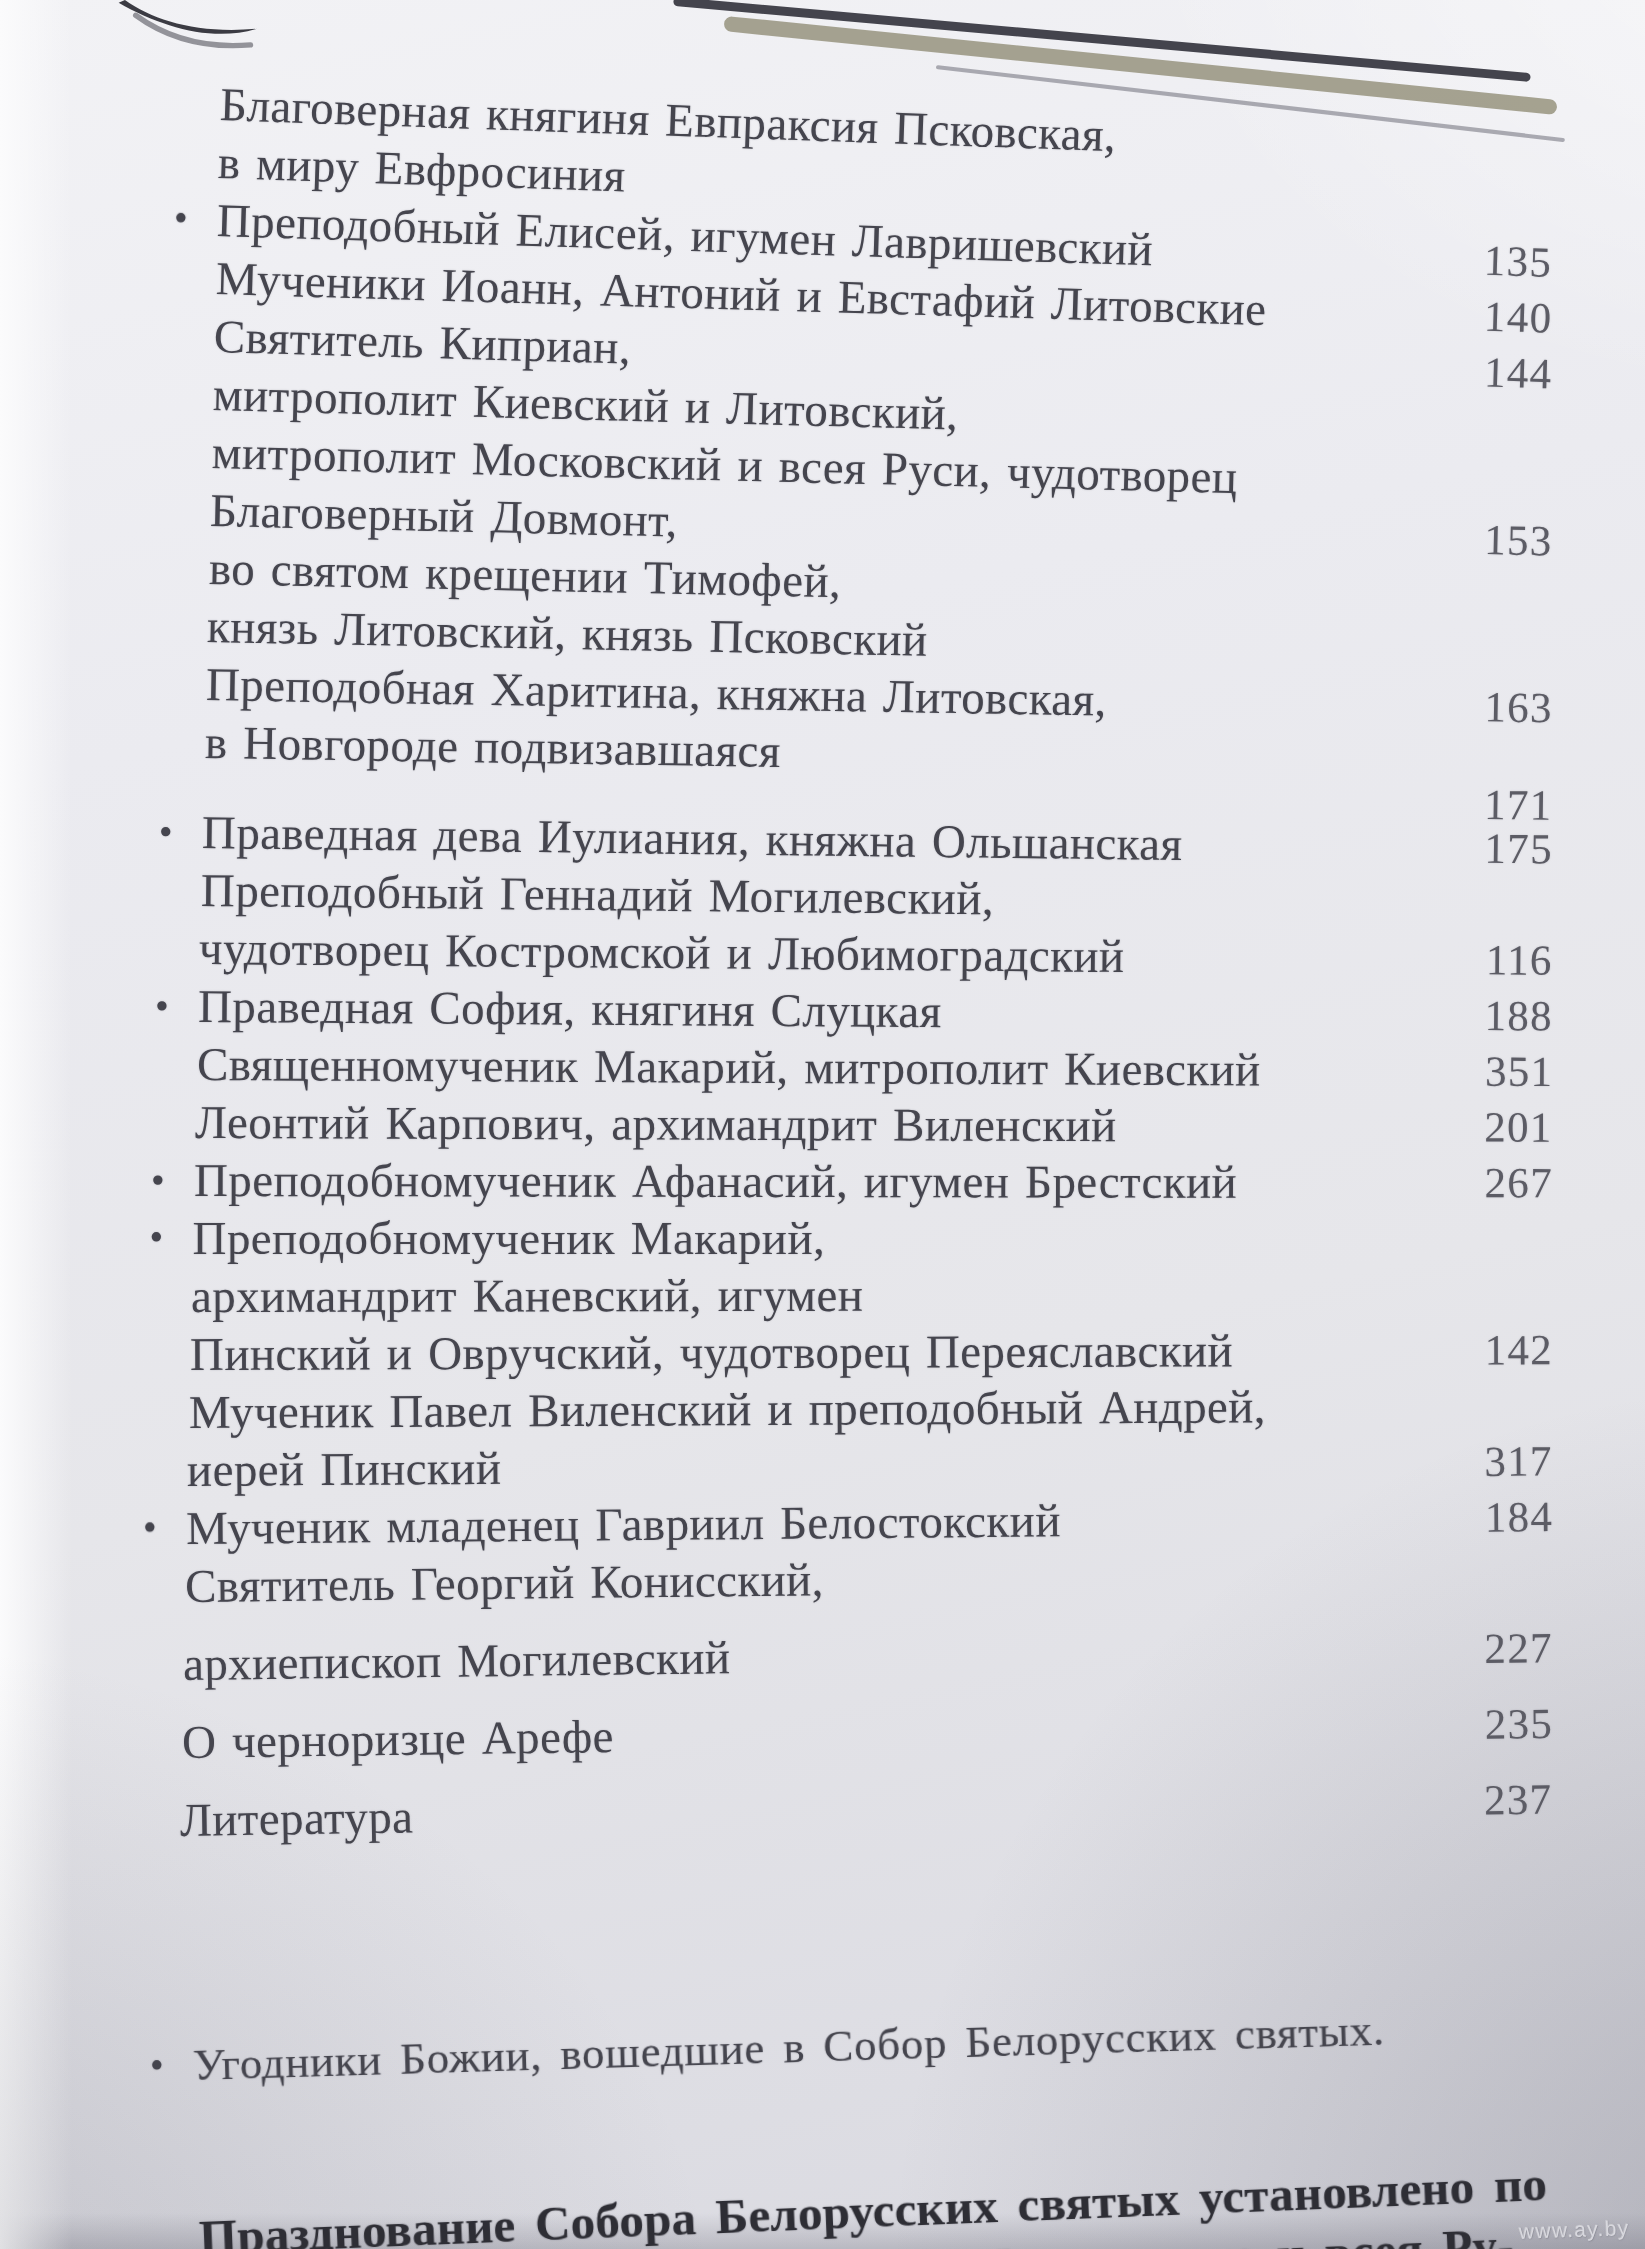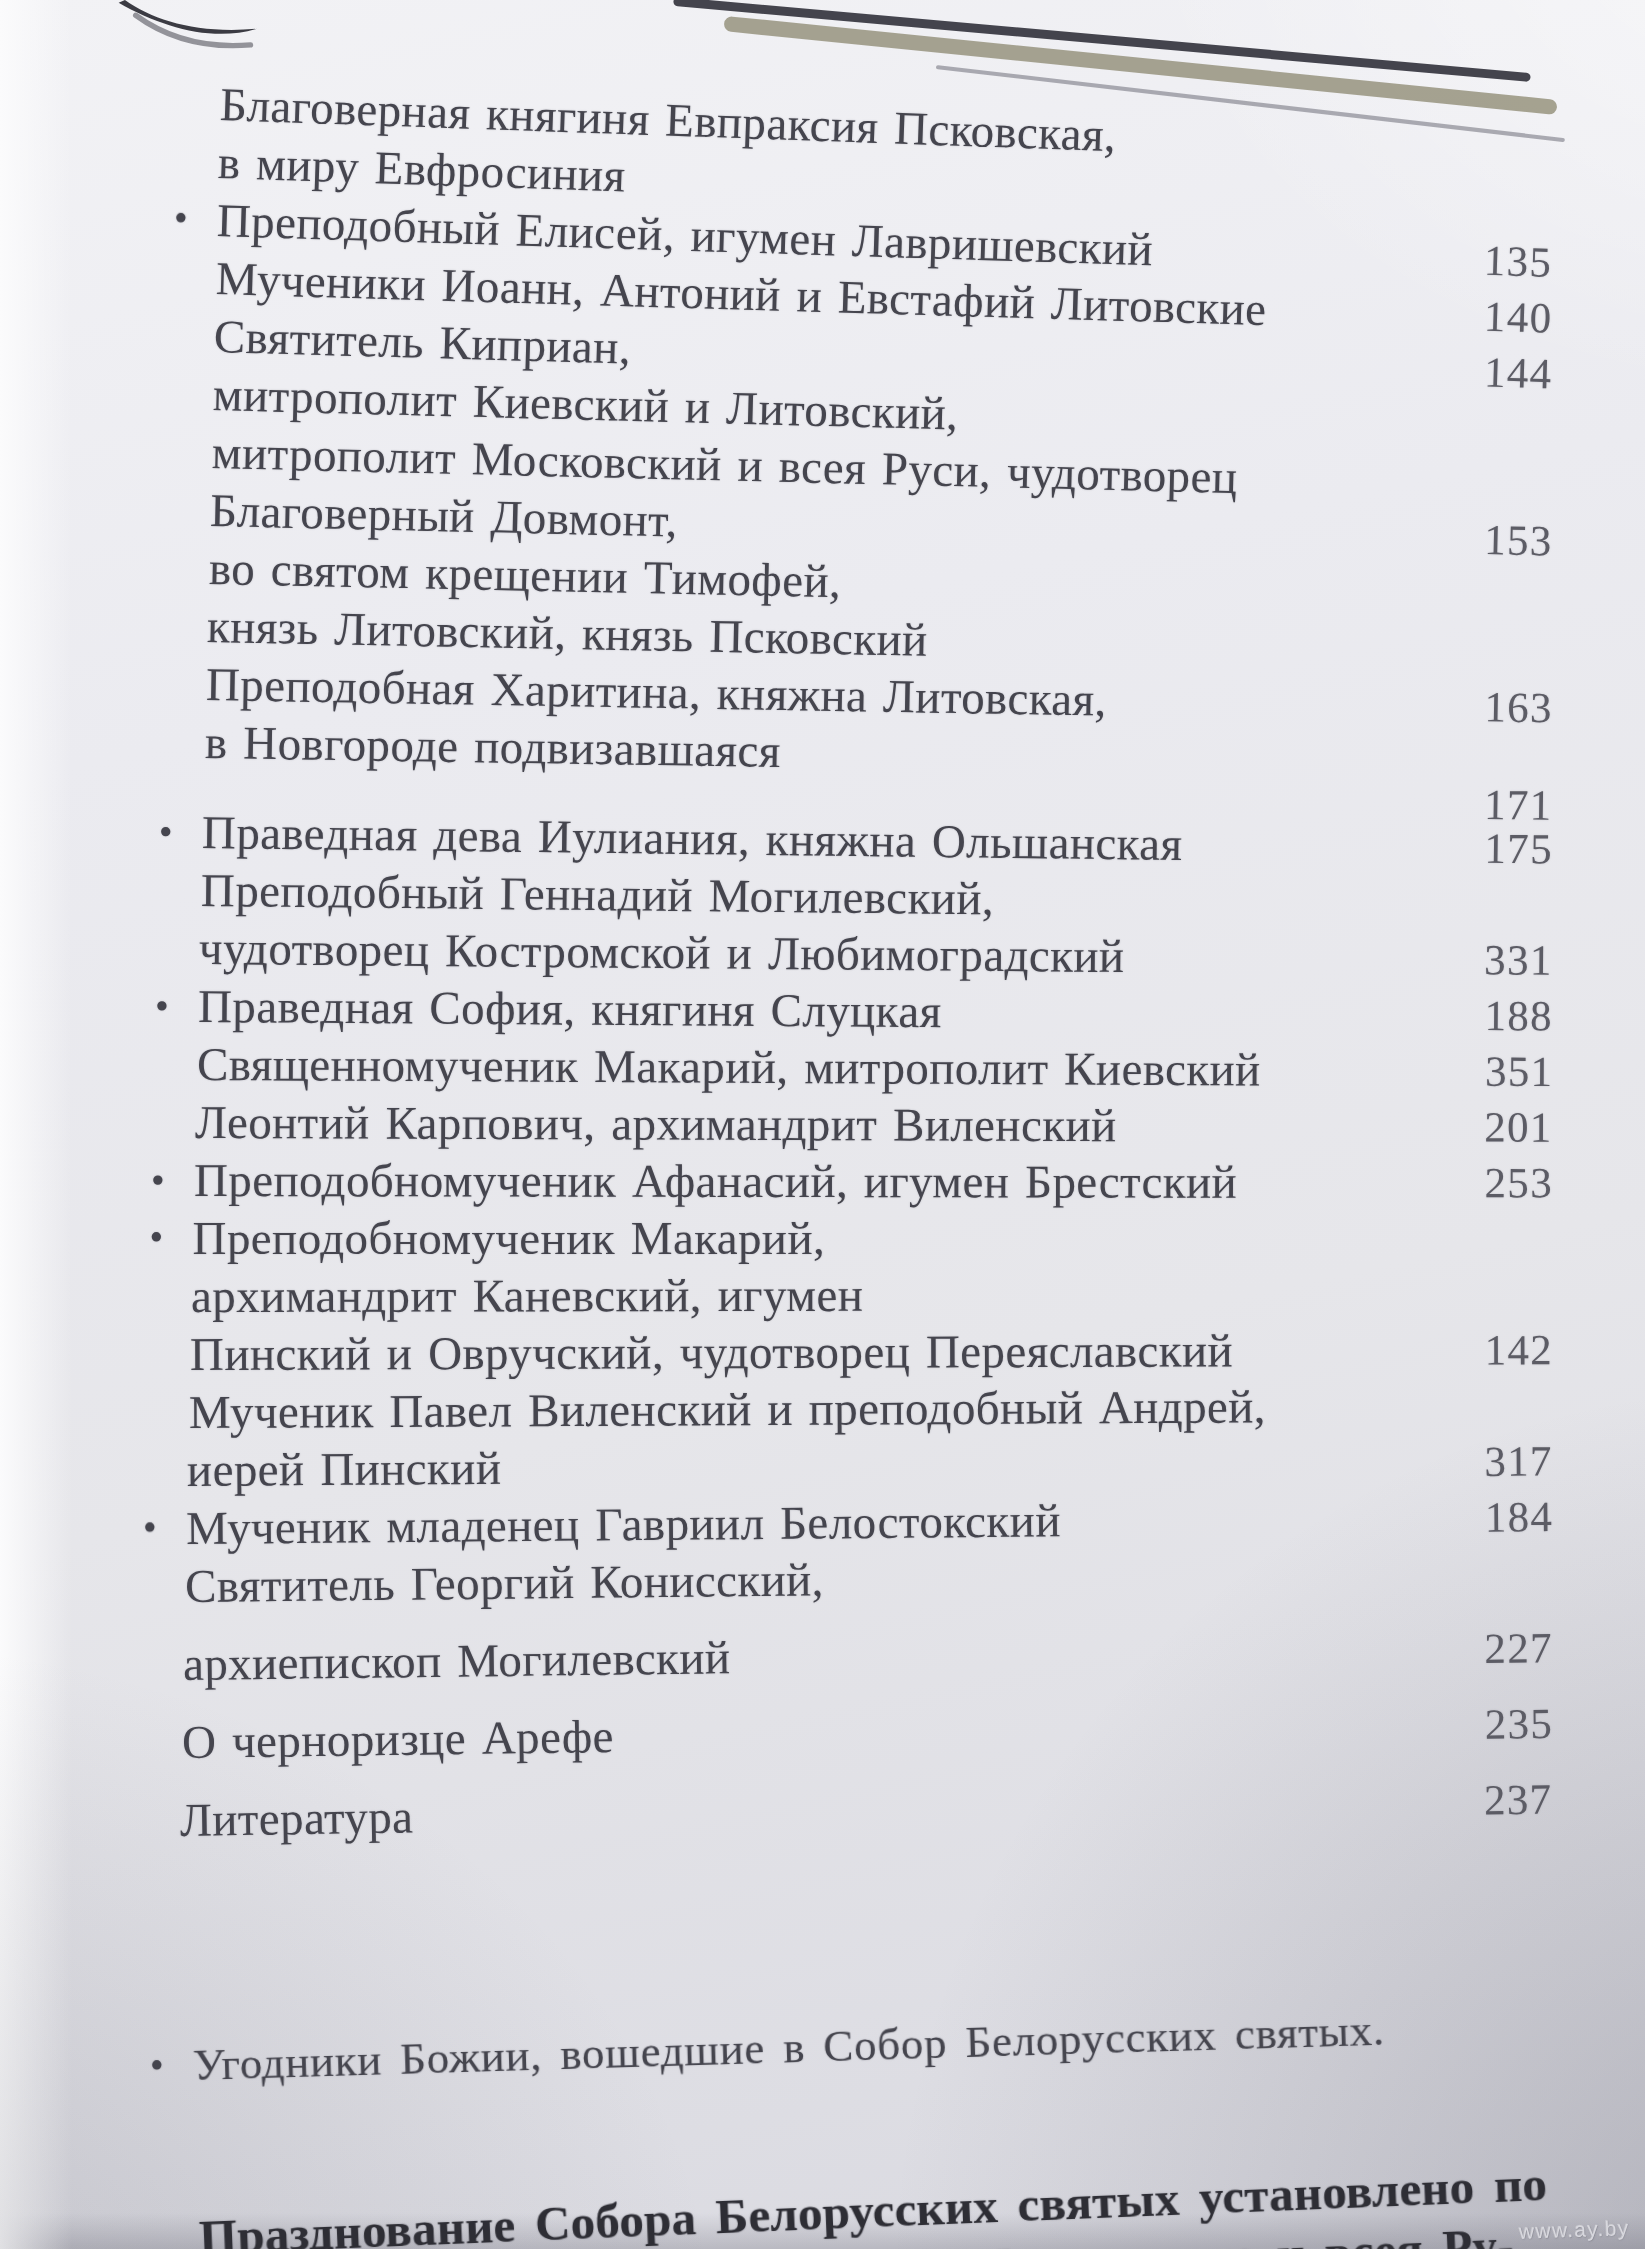--- a/index.html
+++ b/index.html
@@ -146,39 +146,39 @@
         <span class="bullet">•</span>
         <span class="row-text">Праведная дева Иулиания, княжна Ольшанская</span>
         <span class="row-num">175</span>
       </div>
       <div class="toc-row" style="transform: rotate(0.6deg); margin-left: 21px;">
         <span class="row-text">Преподобный Геннадий Могилевский,</span>
         <span class="row-num"></span>
       </div>
       <div class="toc-row" style="transform: rotate(0.5deg); margin-left: 19.3px;">
         <span class="row-text">чудотворец Костромской и Любимоградский</span>
-        <span class="row-num">331</span>
+        <span class="row-num">116</span>
       </div>
       <div class="toc-row" style="transform: rotate(0.4deg); margin-left: 18px;">
         <span class="bullet">•</span>
         <span class="row-text">Праведная София, княгиня Слуцкая</span>
         <span class="row-num">188</span>
       </div>
       <div class="toc-row" style="transform: rotate(0.3deg); margin-left: 16.6px;">
         <span class="row-text">Священномученик Макарий, митрополит Киевский</span>
         <span class="row-num">351</span>
       </div>
       <div class="toc-row" style="transform: rotate(0.2deg); margin-left: 15.3px;">
         <span class="row-text">Леонтий Карпович, архимандрит Виленский</span>
         <span class="row-num">201</span>
       </div>
       <div class="toc-row" style="transform: rotate(0.1deg); margin-left: 14px;">
         <span class="bullet">•</span>
         <span class="row-text">Преподобномученик Афанасий, игумен Брестский</span>
-        <span class="row-num">253</span>
+        <span class="row-num">267</span>
       </div>
       <div class="toc-row" style="transform: rotate(0deg); margin-left: 12.6px;">
         <span class="bullet">•</span>
         <span class="row-text">Преподобномученик Макарий,</span>
         <span class="row-num"></span>
       </div>
       <div class="toc-row" style="transform: rotate(-0.1deg); margin-left: 11.2px;">
         <span class="row-text">архимандрит Каневский, игумен</span>
         <span class="row-num"></span>
       </div>

